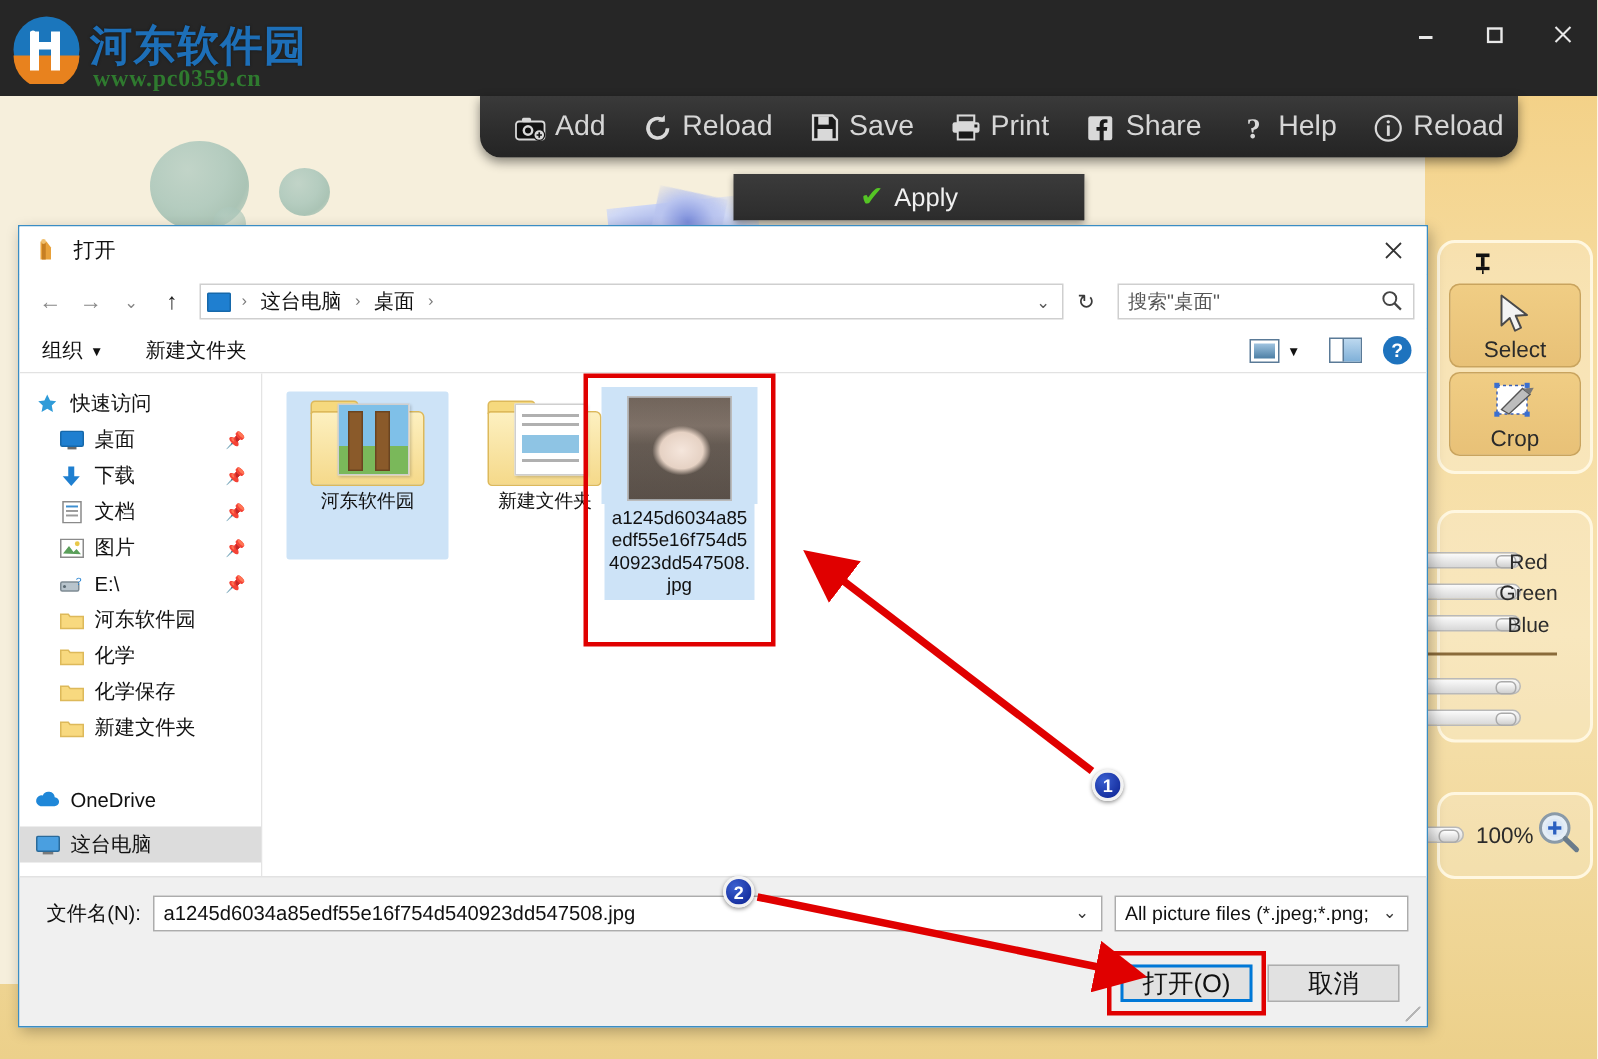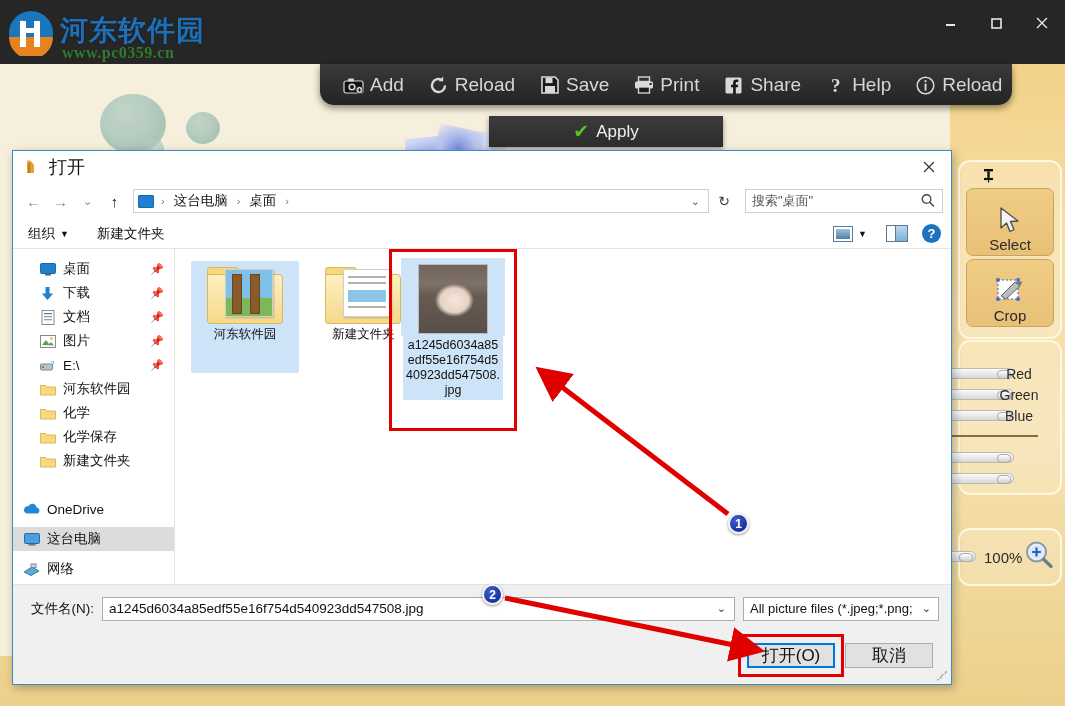--- a/index.html
+++ b/index.html
@@ -96,21 +96,21 @@
 
   
   .rpanel {
     position: absolute; right: 3px; top: 160px; width: 104px;
     background: rgba(255,255,255,0.22);
     border: 2px solid #fff7e0; border-radius: 12px;
     padding: 6px 6px 10px 6px;
   }
   .pin { font-size: 15px; color: #222; margin-left: 16px; line-height: 14px; }
   .tool-btn {
-    width: 88px; height: 68px; margin: 3px auto 0 auto;
+    width: 88px; height: 56px; margin: 3px auto 0 auto;
     background: linear-gradient(to bottom, #f0cd84, #e8c177);
     border: 1px solid #c9a45e; border-radius: 7px;
     display: flex; flex-direction: column; align-items: center; justify-content: flex-end;
     padding-bottom: 2px; font-size: 15px; color: #2a2a2a;
   }
   .tool-ic { height: 32px; display:flex; align-items:center; justify-content:center; }
 
   .rpanel2 {
     position: absolute; right: 3px; top: 340px; width: 104px; height: 155px;
     background: rgba(255,255,255,0.18);
@@ -134,21 +134,21 @@
 
   
   .dlg {
     position: absolute; left: 12px; top: 150px; width: 940px; height: 535px;
     background: #ffffff; border: 1px solid #3a8dc4;
     box-shadow: 2px 3px 9px rgba(0,0,0,0.28);
     display: flex; flex-direction: column;
   }
   .dlg-title {
     height: 32px; display: flex; align-items: center; padding-left: 10px;
-    font-size: 18px; color: #111; background: #fff; position: relative;
+    font-size: 14px; color: #111; background: #fff; position: relative;
   }
   .dlg-title .tic { width: 18px; height: 16px; margin-right: 8px; display:inline-flex; }
   .dlg-close {
     position: absolute; right: 0; top: 0; width: 45px; height: 32px;
     display: flex; align-items: center; justify-content: center;
     font-size: 15px; color: #333;
   }
 
   .navbar { height: 36px; display: flex; align-items: center; padding: 0 8px; gap: 2px; background:#fff;}
   .navbtn { width: 25px; height: 26px; display:flex; align-items:center; justify-content:center;
@@ -502,20 +502,28 @@
             <i></i>
             <b></b>
           </span>
         <span class="helpic">?</span>
       </div>
     </div>
 
     <div class="dlg-body">
 
       <div class="nav-pane">
+        <div class="nv grp">
+          <span class="ic">
+            <svg width="15" height="15" viewBox="0 0 15 15">
+                <path d="M7.5 1l1.9 4 4.1.5-3 2.9.8 4.2-3.8-2.1L3.7 12.6l.8-4.2-3-2.9 4.1-.5z" fill="#2f9bd8"></path>
+              </svg>
+          </span>
+          <span>快速访问</span>
+        </div>
         <div class="nv ind">
           <span class="ic">
             <svg width="16" height="13" viewBox="0 0 16 13">
                 <rect x="0.5" y="0.5" width="15" height="10" rx="1" fill="#1f7fd0" stroke="#1668aa"></rect>
                 <rect x="5" y="11" width="6" height="1.6" fill="#6a6a6a"></rect>
               </svg>
           </span>
           <span>桌面</span>
           <span class="pin2">📌</span>
         </div>

